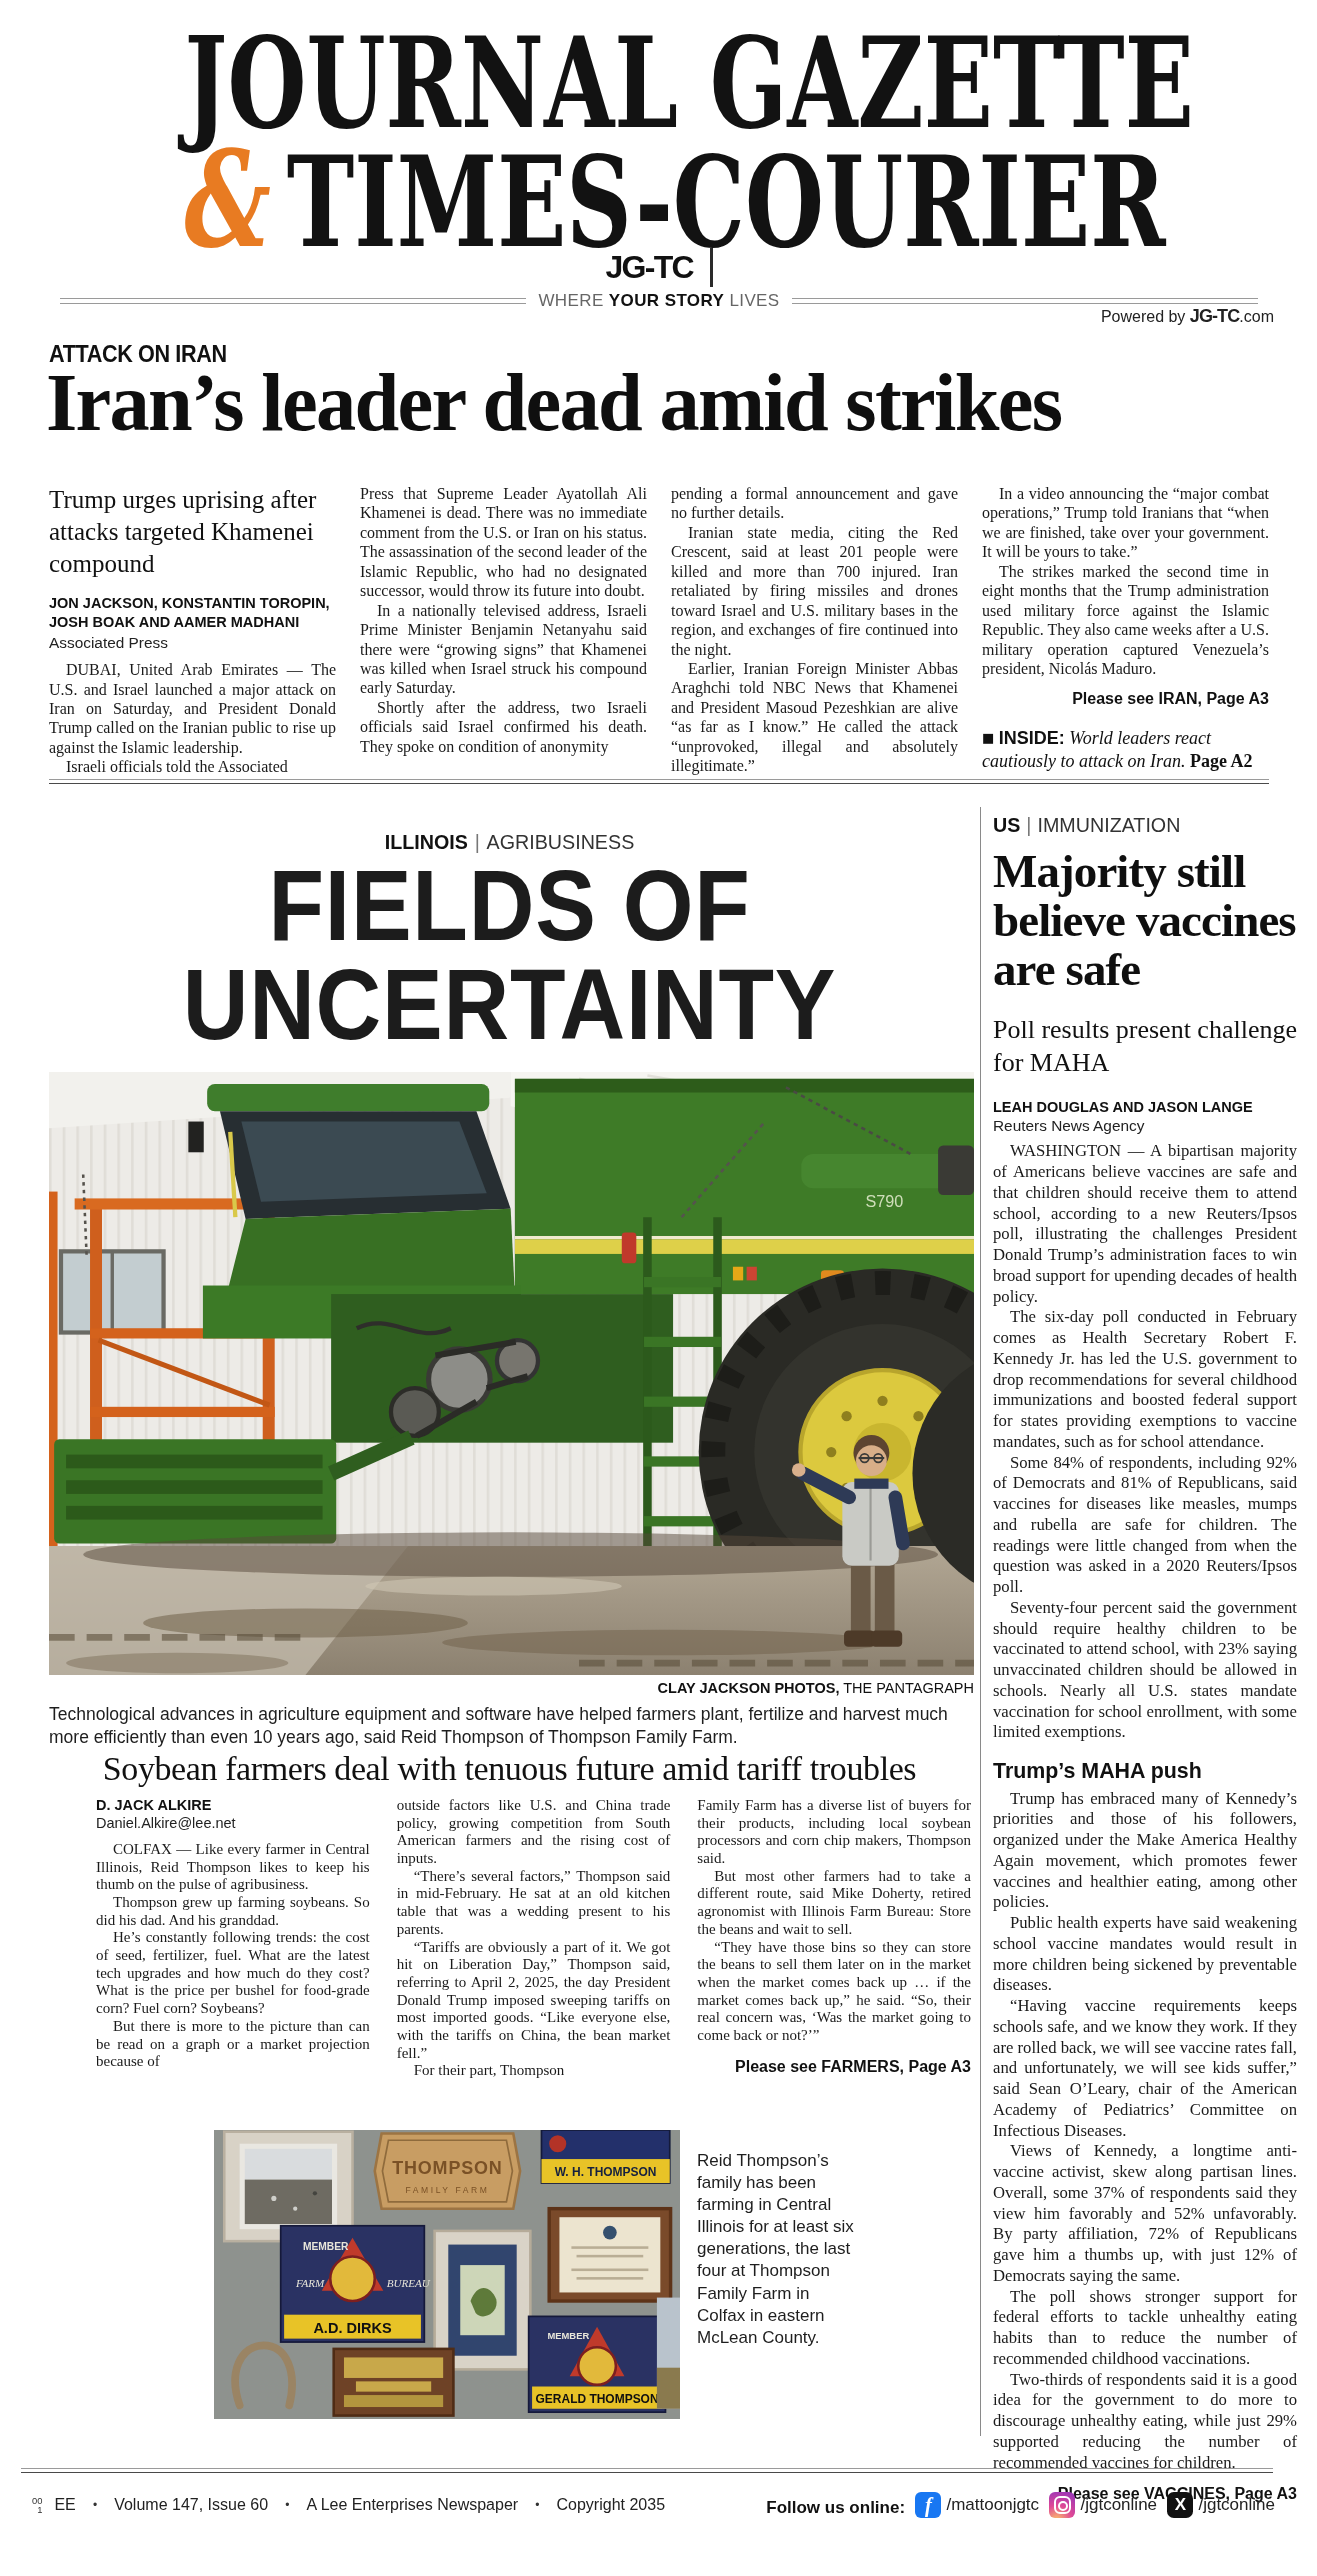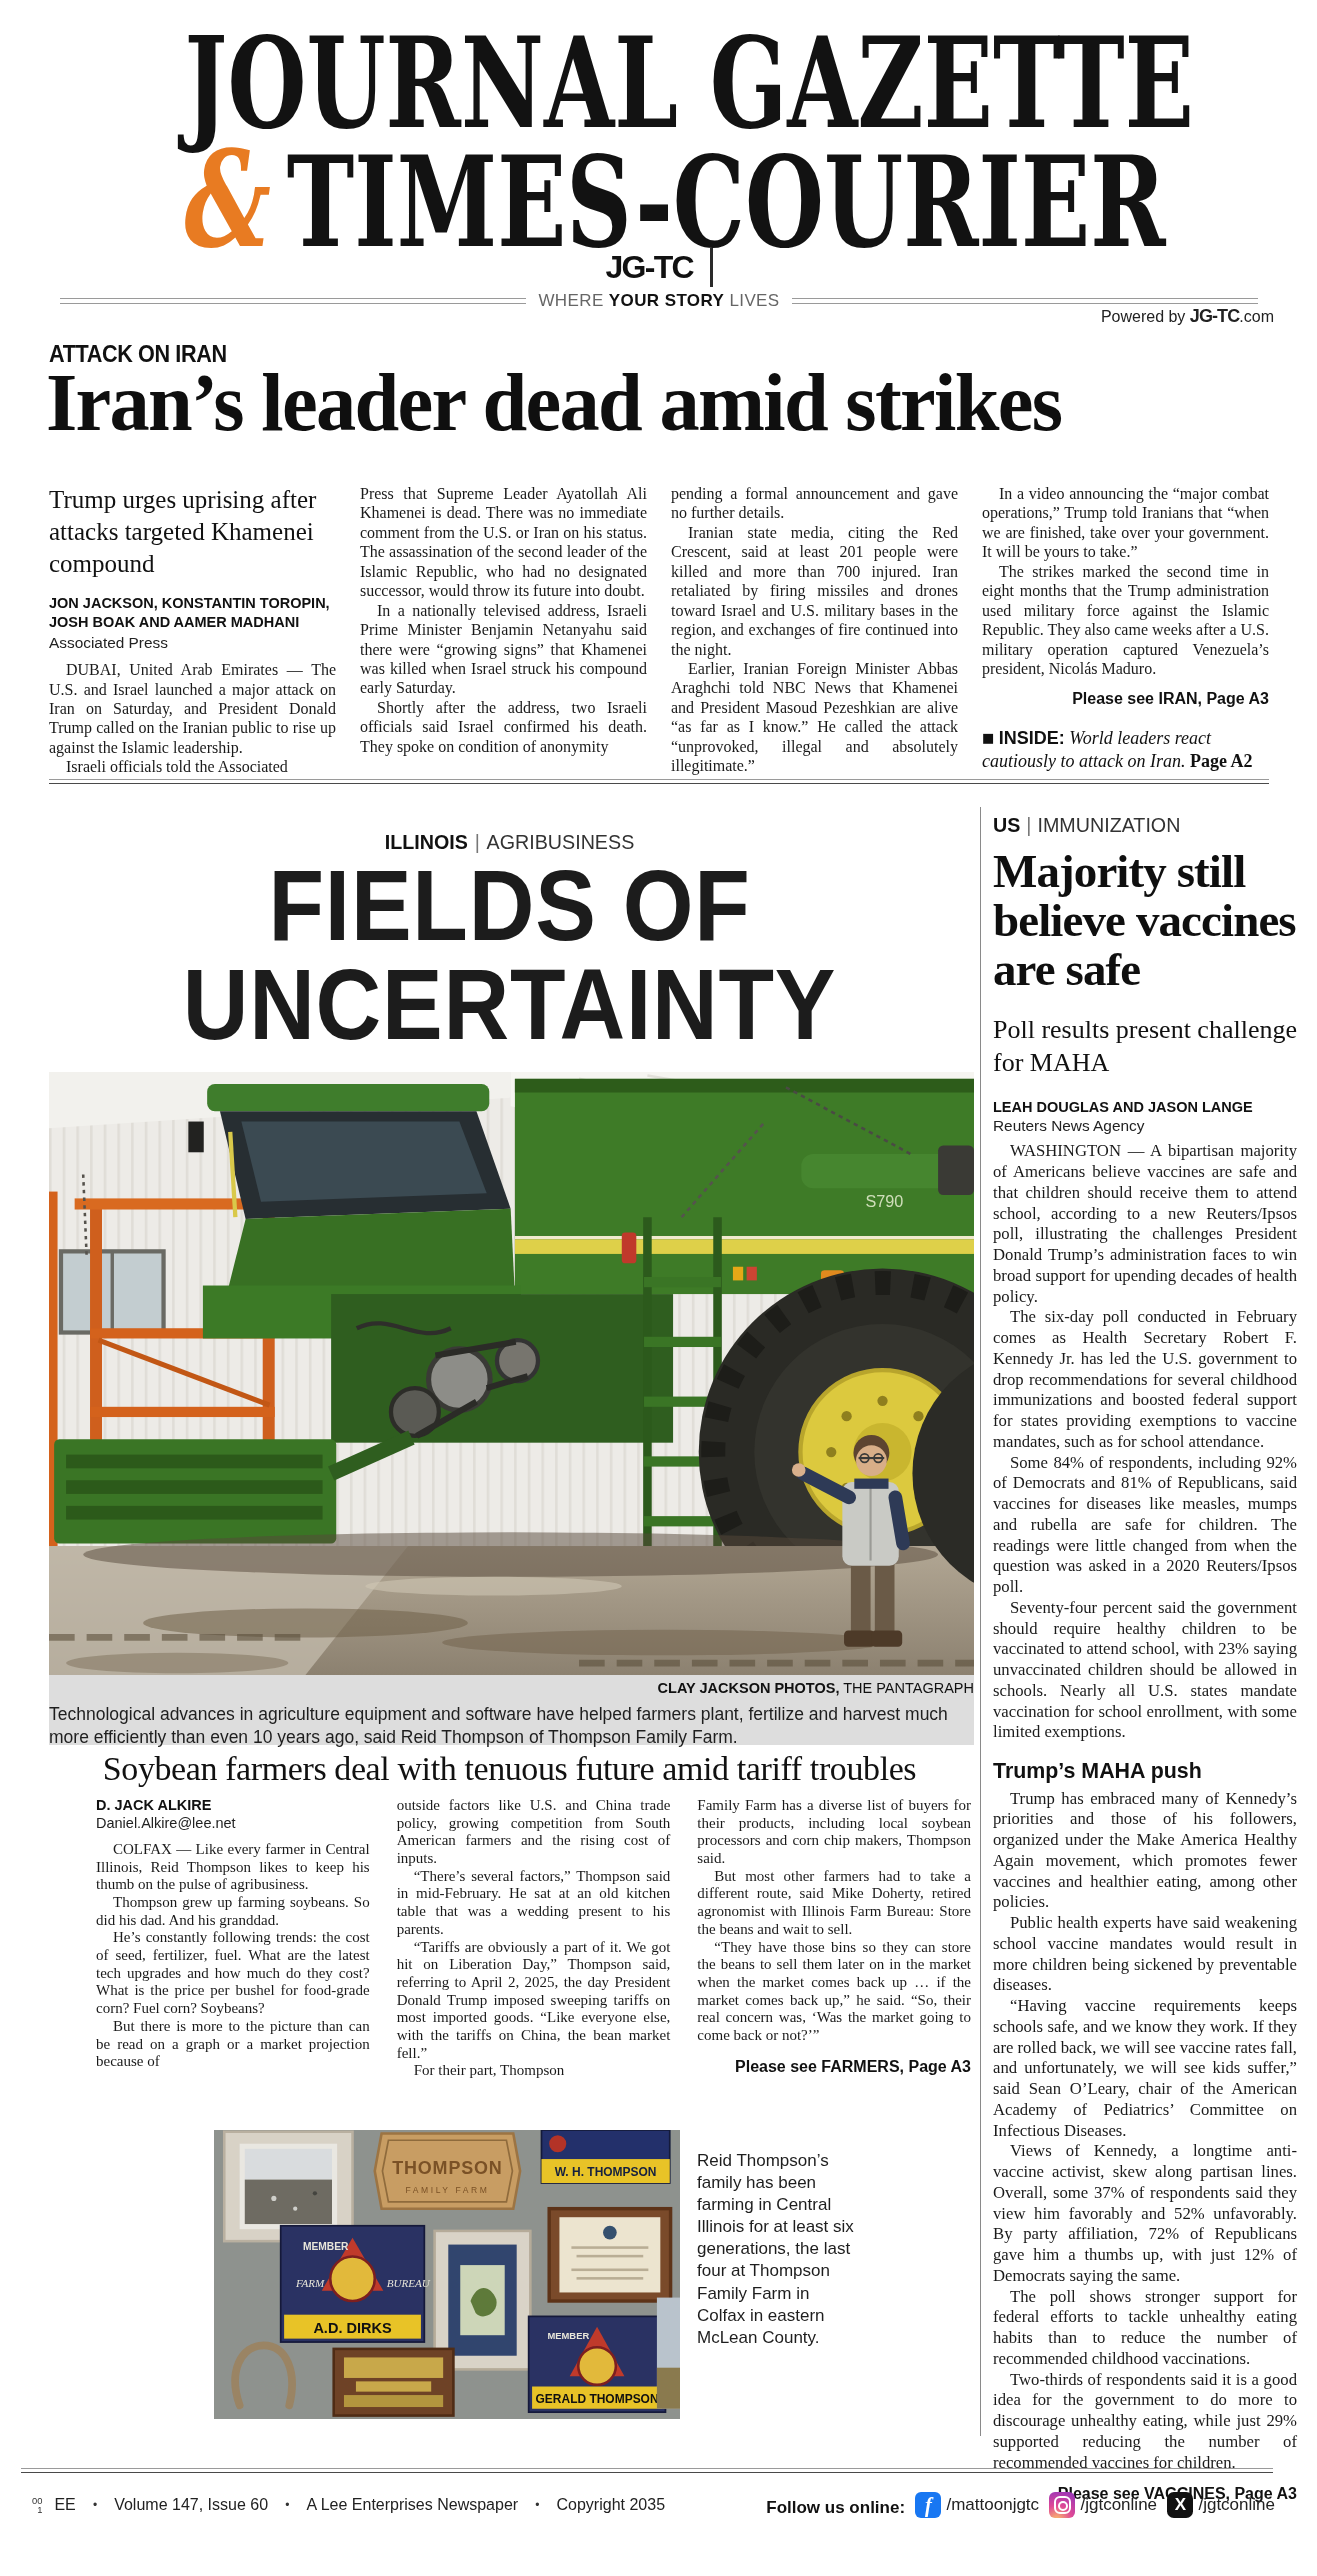--- a/index.html
+++ b/index.html
@@ -55,21 +55,21 @@
   .ag-kicker{top:831px;left:49px;width:921px;text-align:center;font-family:"Liberation Sans",sans-serif;
              font-size:19.7px;color:#333;}
   .ag-kicker b{color:#111;font-weight:700;}
   .ag-kicker .bar{color:#777;padding:0 6.8px;font-weight:400;}
   .ag-h{left:49px;width:921px;text-align:center;font-family:"Liberation Sans",sans-serif;font-weight:700;
         font-size:101px;line-height:.95;letter-spacing:0.9px;color:#1c1c1c;transform:scaleX(.9);transform-origin:50% 50%;
         white-space:nowrap;}
   .ag-h1{top:858px;}
   .ag-h2{top:957px;}
 
-  .main-photo{top:1072px;left:49px;width:925px;height:673px;background:#ddd;}
+  .main-photo{top:1072px;left:49px;width:925px;height:603px;background:#ddd;}
   .credit{top:1680px;left:49px;width:925px;text-align:right;font-family:"Liberation Sans",sans-serif;font-size:14.5px;color:#111;}
   .credit b{font-weight:700;}
   .main-caption{top:1703px;left:49px;width:925px;font-family:"Liberation Sans",sans-serif;font-size:17.5px;
                 line-height:1.3;color:#1e1e1e;}
   .farm-headline{top:1750px;left:49px;width:921px;text-align:center;font-family:"Liberation Serif",serif;
                  font-size:34px;letter-spacing:-0.4px;color:#111;}
   .farm-cols{top:1797px;left:96px;width:875px;height:340px;display:flex;gap:27px;overflow:hidden;}
   .farm-cols .col{flex:1;min-width:0;}
   .farm-byline{font-family:"Liberation Sans",sans-serif;font-weight:700;font-size:14.5px;color:#111;}
   .farm-email{font-family:"Liberation Sans",sans-serif;font-size:14.5px;color:#222;margin:1.7px 0 10.3px 0;}

